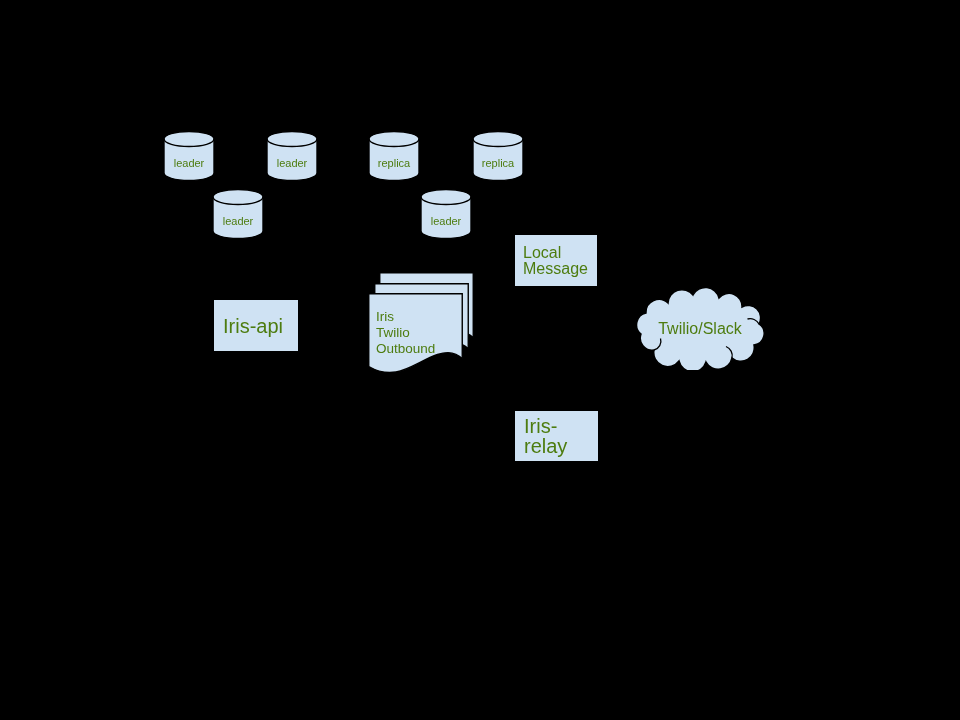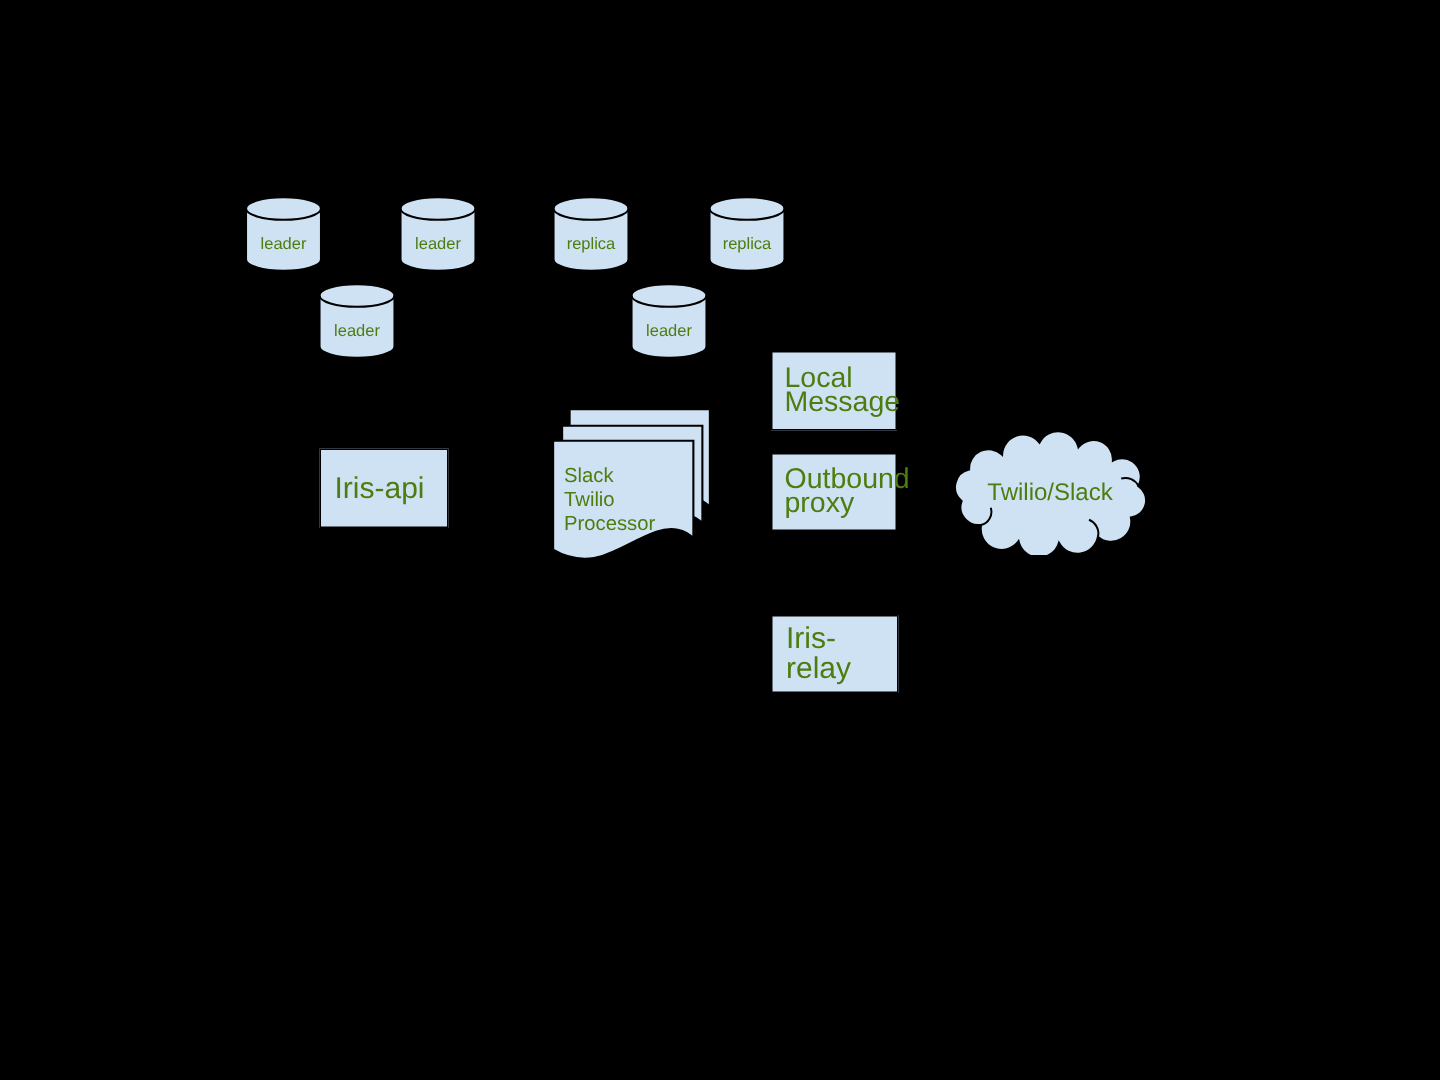--- a/index.html
+++ b/index.html
@@ -16,21 +16,21 @@
   .db-label {
     position: absolute; left: 0; right: 0; top: 27px;
     text-align: center; font-size: 11px; line-height: 12px;
   }
   
   .rect-box {
     background: #cfe2f3; border: 1.4px solid #000000; box-sizing: border-box;
     display: flex; flex-direction: column; justify-content: center;
   }
   .rect-box .line { display: block; }
-  .small-text { font-size: 19px; line-height: 16px; padding-left: 8px; }
+  .small-text { font-size: 16px; line-height: 16px; padding-left: 8px; }
   .big-text   { font-size: 20px;   line-height: 20px; padding-left: 9px; }
   
   .doc-stack { width: 106px; height: 101px; }
   .doc-stack svg { position: absolute; display: block; }
   .doc-text { position: absolute; left: 8px; top: 37px; font-size: 13.5px; line-height: 16px; }
   .doc-text .line { display: block; }
   
   .cloud { width: 136px; height: 83px; display: flex; align-items: center; justify-content: center; }
   .cloud svg { position: absolute; left: 0; top: 0; display: block; }
   .cloud-label { position: relative; font-size: 16px; text-align: center; }
@@ -100,35 +100,31 @@
     <svg style="left:11px; top:0;" width="96" height="82" viewBox="0 0 96 82">
         <use href="#docsheet"></use>
       </svg>
     <svg style="left:5.5px; top:10.5px;" width="96" height="82" viewBox="0 0 96 82">
         <use href="#docsheet"></use>
       </svg>
     <svg style="left:0; top:21px;" width="96" height="82" viewBox="0 0 96 82">
         <use href="#docsheet"></use>
       </svg>
     <div class="doc-text">
-      <span class="line">Slack</span>
+      <span class="line">Iris</span>
       <span class="line">Twilio</span>
-      <span class="line">Processor</span>
+      <span class="line">Outbound</span>
     </div>
   </div>
 
   <div class="node rect-box small-text" style="left:514px; top:234px; width:84px; height:53px;">
     <span class="line">Local</span>
     <span class="line">Message</span>
   </div>
 
-  <div class="node rect-box small-text" style="left:514px; top:302px; width:84px; height:52px;">
-    <span class="line">Outbound</span>
-    <span class="line">proxy</span>
-  </div>
 
   <div class="node rect-box big-text" style="left:514px; top:410px; width:85px; height:52px;align-items:flex-end;">
     <span class="line">Iris-relay</span>
   </div>
 
   <div class="node cloud" style="left:632px; top:287px;">
     <svg width="136" height="83" viewBox="0 0 136 83">
       <path d="M 22 63
                A 12 12 0 0 1 9 47
                A 12 12 0 0 1 14 26

